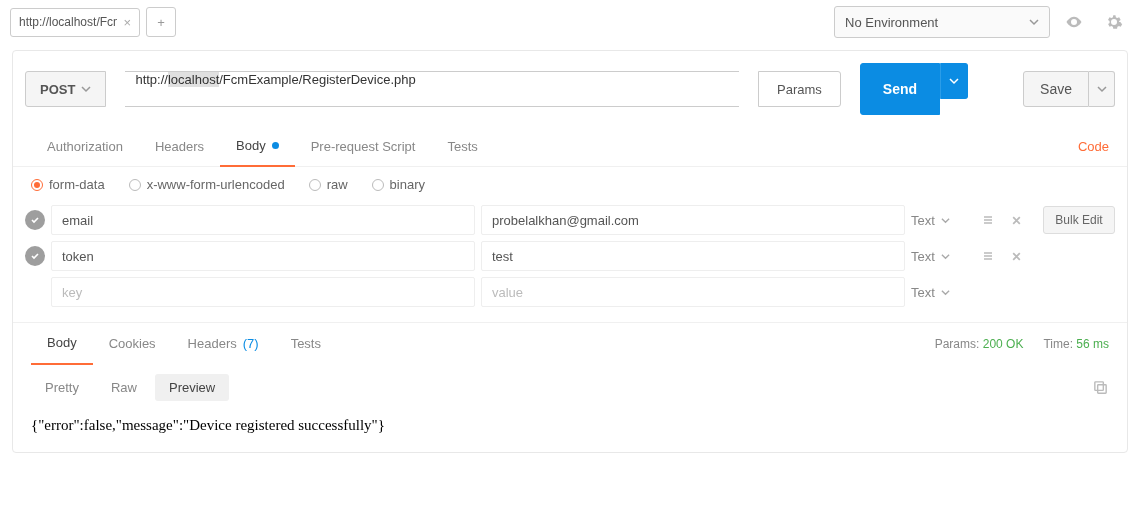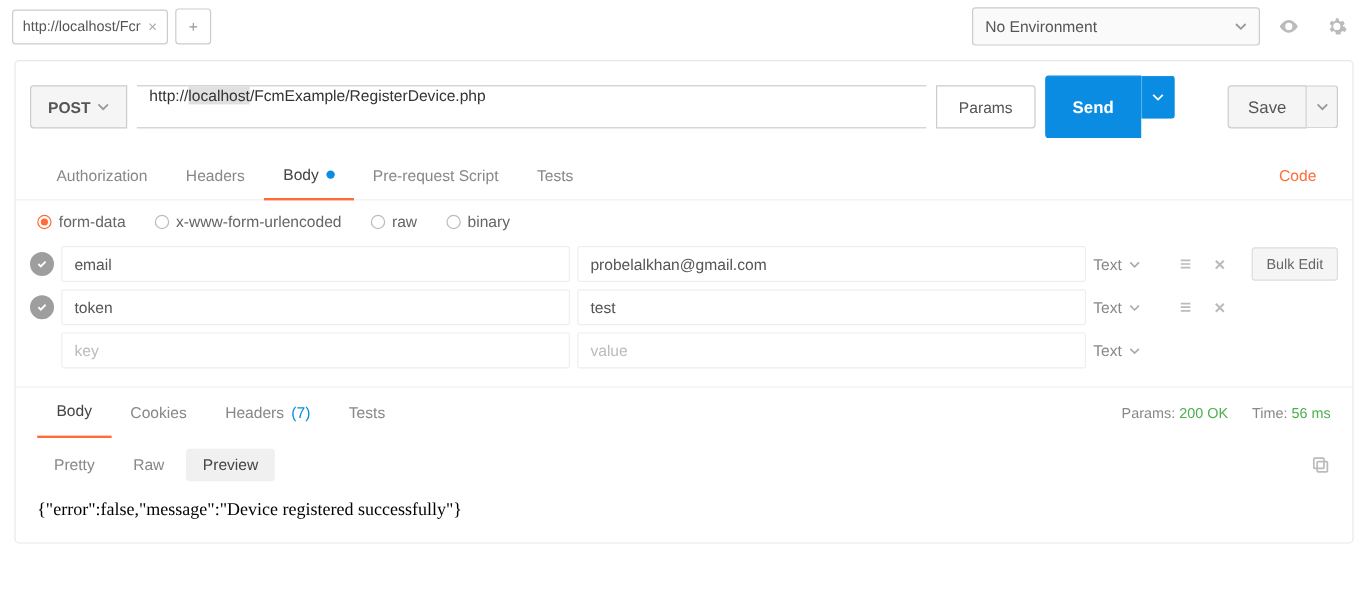--- a/index.html
+++ b/index.html
@@ -6,42 +6,42 @@
 body { background: #fff; font-size: 13px; color: #555; width: 1140px; height: 513px; overflow: hidden; }
 
 .topbar { display: flex; align-items: center; height: 44px; padding: 6px 10px; }
 .tabs-area { display: flex; align-items: center; gap: 6px; flex: 1; }
 .tab { display: flex; align-items: center; gap: 6px; background: #fff; border: 1px solid #ccc; border-radius: 3px; padding: 6px 8px; font-size: 12px; color: #555; max-width: 130px; }
 .tab .label { overflow: hidden; white-space: nowrap; text-overflow: clip; flex: 1; }
 .tab .tab-x { color: #aaa; cursor: pointer; font-size: 13px; }
 .newtab { width: 30px; height: 30px; border: 1px solid #ccc; border-radius: 3px; display: flex; align-items: center; justify-content: center; color: #999; cursor: pointer; }
 
 .topright { display: flex; align-items: center; gap: 8px; }
-.env-select { width: 240px; height: 32px; border: 1px solid #ccc; border-radius: 3px; background: #fafafa; display: flex; align-items: center; justify-content: space-between; padding: 0 10px; font-size: 13px; color: #555; cursor: pointer; }
+.env-select { width: 216px; height: 32px; border: 1px solid #ccc; border-radius: 3px; background: #fafafa; display: flex; align-items: center; justify-content: space-between; padding: 0 10px; font-size: 13px; color: #555; cursor: pointer; }
 .icon-btn { width: 32px; height: 32px; display: flex; align-items: center; justify-content: center; color: #999; cursor: pointer; }
 
 .panel { border: 1px solid #e8e8e8; border-radius: 4px; margin: 6px 12px 0 12px; }
 
-.urlrow { display: flex; align-items: center; padding: 12px 12px; gap: 8px; }
+.urlrow { display: flex; align-items: center; padding: 12px 12px; gap: 19px; }
 .method { display: flex; align-items: center; gap: 6px; background: #f5f5f5; border: 1px solid #ccc; border-radius: 3px 0 0 3px; height: 36px; padding: 0 14px; font-weight: 700; color: #555; cursor: pointer; }
 .urlinput { flex: 1; height: 36px; border: 1px solid #ccc; border-left: none; border-right: none; padding: 0 10px; font-size: 13px; color: #333; outline: none; }
 .urlinput .sel { background: #e0e0e0; margin-top: 29px; }
 .params { height: 36px; border: 1px solid #ccc; border-radius: 0 3px 3px 0; padding: 0 18px; display: flex; align-items: center; cursor: pointer; color: #555; justify-content: center; }
 .send-wrap { display: flex; }
 .send-btn { background: #0b8ce3; color: #fff; border: 1px solid #0b8ce3; height: 52px; padding: 0 22px; font-size: 14px; font-weight: 600; border-radius: 3px 0 0 3px; cursor: pointer; }
 .send-caret { background: #0b8ce3; border: 1px solid #0b8ce3; border-left: 1px solid #2b9de8; height: 36px; width: 28px; border-radius: 0 3px 3px 0; display: flex; align-items: center; justify-content: center; color: #fff; cursor: pointer; }
 .save-wrap { display: flex; padding-left: 36px; }
 .save-btn { background: #f5f5f5; border: 1px solid #ccc; height: 36px; padding: 0 16px; border-radius: 3px 0 0 3px; cursor: pointer; color: #555; font-size: 14px; }
 .save-caret { background: #f5f5f5; border: 1px solid #ccc; border-left: none; height: 36px; width: 26px; border-radius: 0 3px 3px 0; display: flex; align-items: center; justify-content: center; color: #999; cursor: pointer; }
 
 .reqtabs { display: flex; align-items: center; padding: 0 18px; height: 40px; border-bottom: 1px solid #f0f0f0; position: relative; }
 .reqtab { padding: 0 16px; height: 40px; display: flex; align-items: center; gap: 6px; color: #888; cursor: pointer; font-size: 13px; }
 .reqtab.active { color: #444; border-bottom: 2px solid #ff6c37; }
 .dot { width: 7px; height: 7px; border-radius: 50%; background: #0b8ce3; }
-.code-link { position: absolute; right: 30px; color: #ff6c37; cursor: pointer; font-size: 13px; }
+.code-link { position: absolute; right: 18px; color: #ff6c37; cursor: pointer; font-size: 13px; }
 
 .bodytype { display: flex; align-items: center; gap: 24px; padding: 10px 18px; font-size: 13px; }
 .radio { display: flex; align-items: center; gap: 6px; cursor: pointer; color: #666; }
 .radio .circ { width: 12px; height: 12px; border-radius: 50%; border: 1px solid #bbb; display: flex; align-items: center; justify-content: center; }
 .radio.sel .circ { border-color: #ff6c37; }
 .radio.sel .circ::after { content: ""; width: 6px; height: 6px; border-radius: 50%; background: #ff6c37; }
 
 .kv { padding: 0 12px 12px 12px; }
 .kv-row { display: flex; align-items: center; gap: 6px; padding: 3px 0; }
 .check { width: 20px; height: 20px; border-radius: 50%; display: flex; align-items: center; justify-content: center; }

